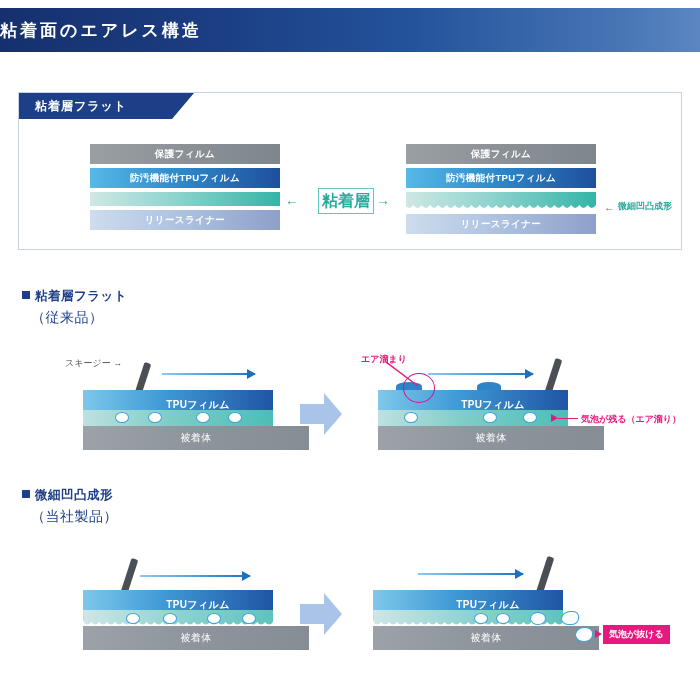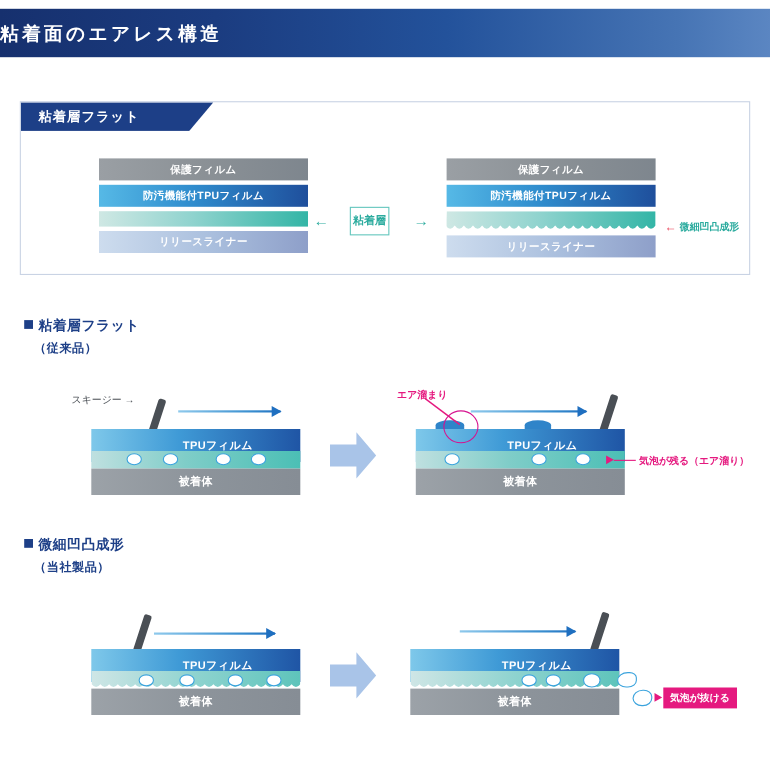--- a/index.html
+++ b/index.html
@@ -50,57 +50,57 @@
   .l-protect { background: linear-gradient(to right,#9a9fa4 0%,#8b9196 50%,#7e868e 100%); }
   .l-tpu     { background: linear-gradient(to right,#56b9e6 0%,#2f8ccd 45%,#1f4f9c 100%); }
   .l-adh     { background: linear-gradient(to right,#cfe8e4 0%,#8fd3ce 45%,#33b5a6 100%); height: 14px; }
   .l-liner   { background: linear-gradient(to right,#cddcee 0%,#a9bedd 55%,#8e9fc9 100%); }
   .gap { height: 4px; }
   .adh-wave { position: relative; height: 14px; }
   .adh-wave svg { display:block; width:100%; height:22px; position:absolute; top:0; left:0; }
 
   .center-label {
     position: absolute; left: 318px; top: 188px;
-    width: 36px; height: 26px; border: 1px solid #63c6bd;
+    width: 56px; height: 26px; border: 1px solid #63c6bd;
     display: flex; align-items: center; justify-content: center;
-    color: #2bab9e; font-size: 10px; font-weight: bold; background:#fff;
+    color: #2bab9e; font-size: 16px; font-weight: bold; background:#fff;
   }
   .arrow-t { position: absolute; color: #2bab9e; font-size: 14px; line-height: 1; }
   .arrow-t.a-left  { left: 285px; top: 193px; }
   .arrow-t.a-right { left: 376px; top: 193px; }
 
   .note-fine {
     position: absolute; left: 604px; top: 200px;
     display: flex; align-items: center; gap: 3px;
     color: #2bab9e; font-size: 9px; font-weight: bold; white-space: nowrap;
   }
   .note-fine .ar { color: #e8384f; font-size: 11px; }
 
   
   .sec-head { position: absolute; color: #1d3f87; font-weight: bold; font-size: 12.5px; letter-spacing: .5px; }
-  .sec-sub  { position: absolute; color: #1d3f87; font-weight: bold; font-size: 11px; letter-spacing: .5px; }
+  .sec-sub  { position: absolute; color: #1d3f87; font-weight: normal; font-size: 14px; letter-spacing: .5px; }
   .sq { display:inline-block; width:8px; height:8px; background:#1d3f87; margin-right:5px; vertical-align:1px; }
 
   
   .diagram { position: absolute; }
   .film {
     position: absolute; width: 190px; height: 30px;
     background: linear-gradient(to right,#7ec8ea 0%,#3f9ad6 42%,#1f55a5 100%);
     display: flex; align-items: center; justify-content: center;
     color: #fff; font-size: 10px; font-weight: bold; letter-spacing: .4px; padding-left: 40px;
   }
   .adh-band {
     position: absolute; width: 190px; height: 16px;
     background: linear-gradient(to right,#bfe0e0 0%,#7fcdc8 45%,#4bbfb5 100%);
   }
   .base {
-    position: absolute; width: 190px; height: 24px;
+    position: absolute; width: 226px; height: 24px;
     background: linear-gradient(to right,#9ca2a8 0%,#8d949b 50%,#868d95 100%);
     display: flex; align-items: center; justify-content: center;
-    color: #fff; font-size: 10px; font-weight: bold; letter-spacing: .4px;
+    color: #fff; font-size: 10px; font-weight: normal; letter-spacing: .4px;
   }
   .bubble {
     position: absolute; width: 14px; height: 11px; border-radius: 50%;
     background: #ffffff; border: 1.4px solid #3aa3dd;
   }
   .blade {
     position: absolute; width: 7px; height: 42px; background: #4a4f55;
     border-radius: 2px;
   }
   .flow-arrow { position: absolute; height: 2px; }

